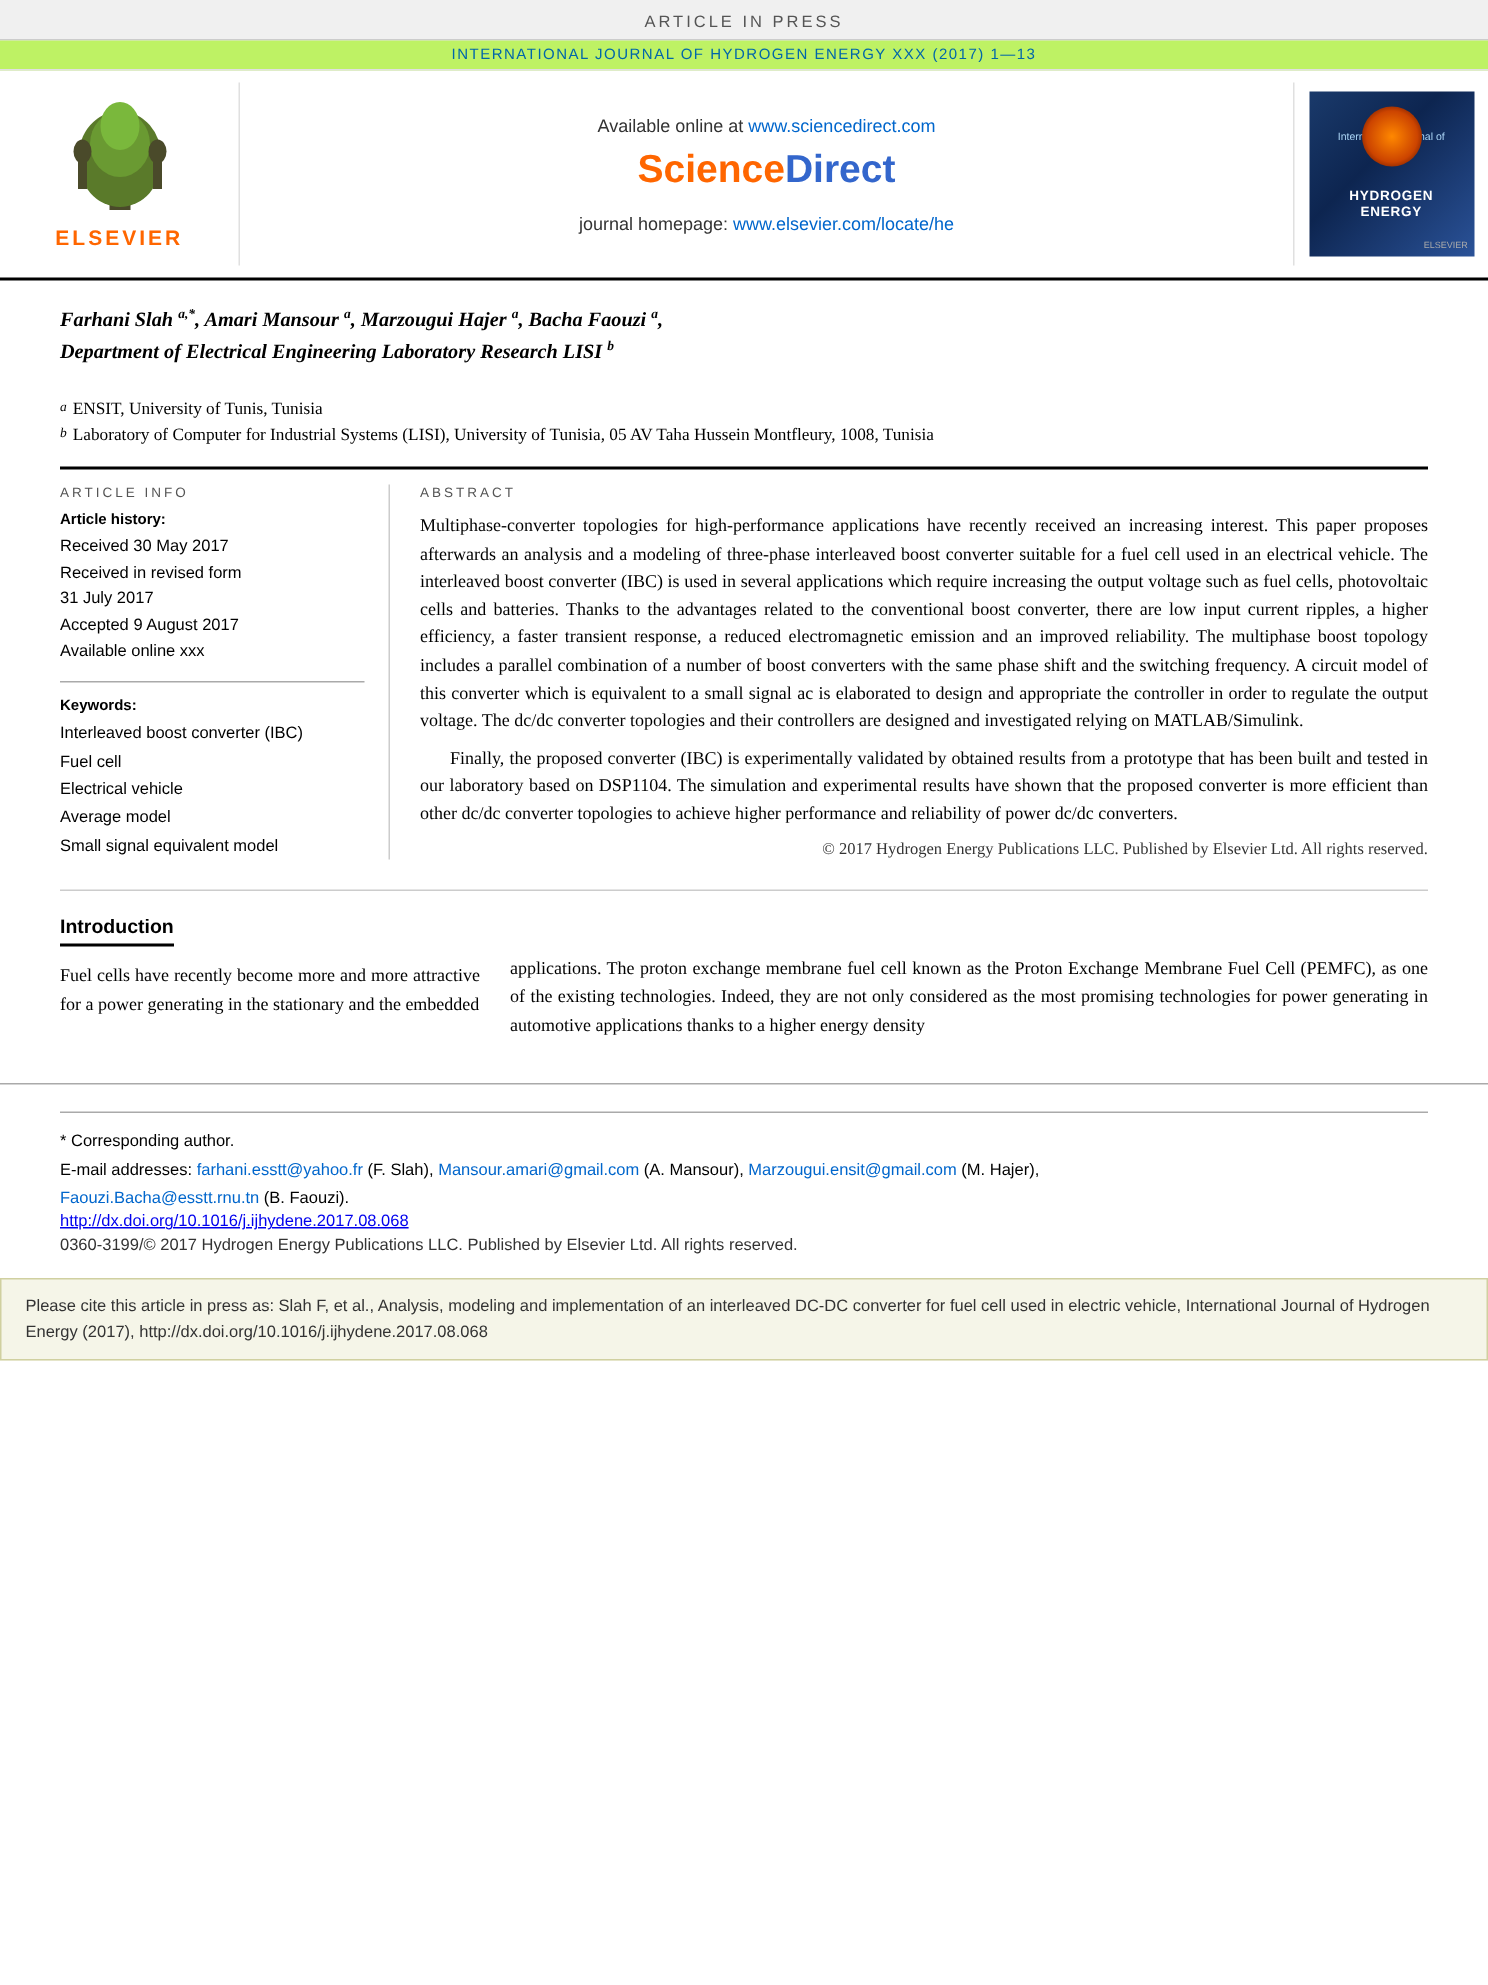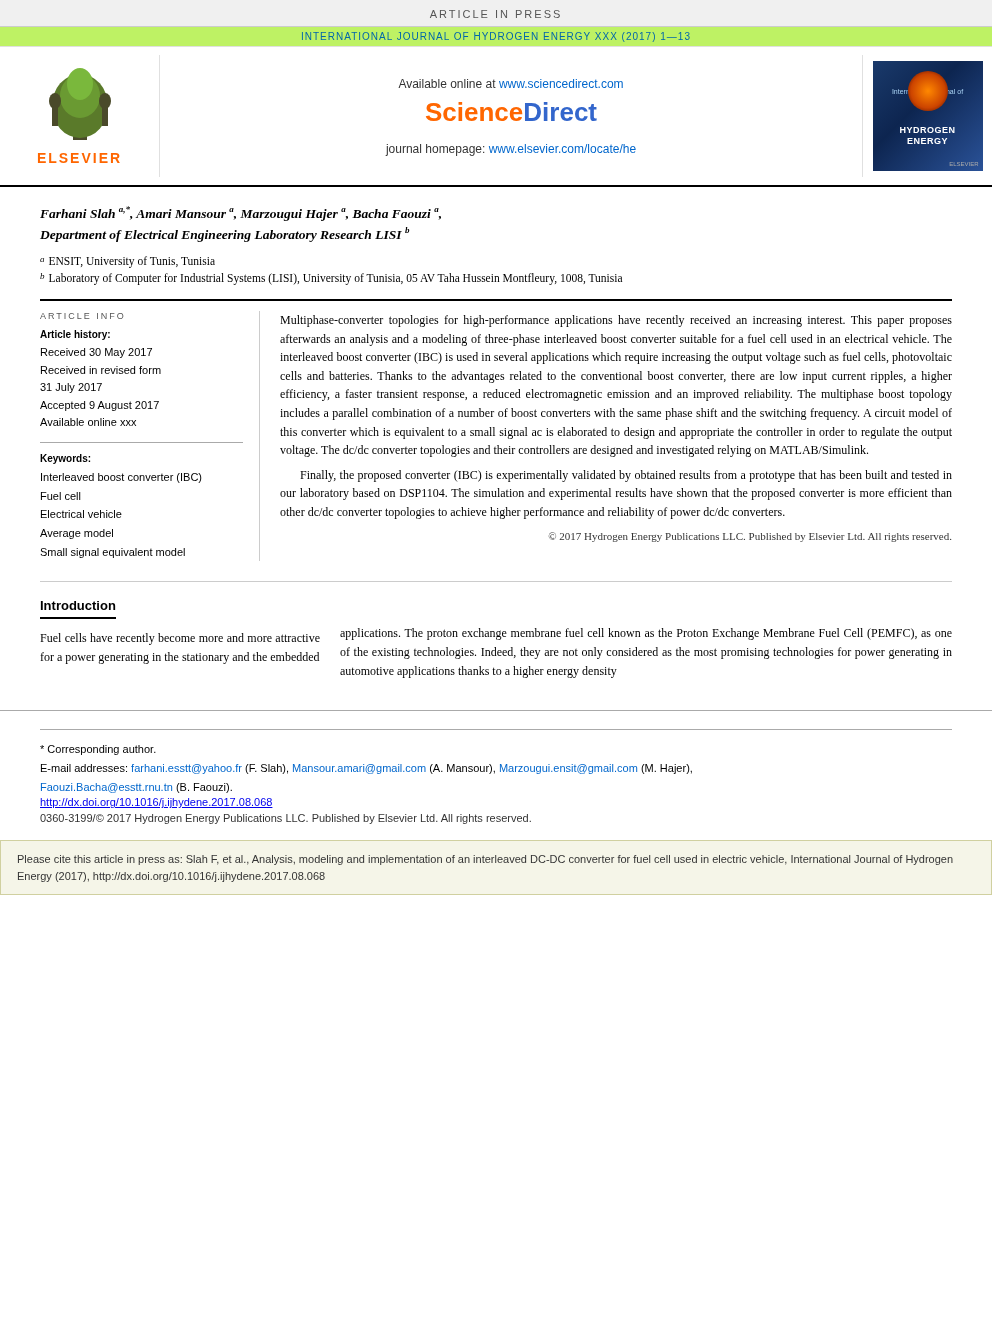--- a/index.html
+++ b/index.html
@@ -172,21 +172,21 @@
       font-size: 22px;
       font-weight: bold;
       line-height: 1.3;
       margin: 16px 0 12px 0;
       font-family: Arial, sans-serif;
     }
 
     
     .authors-line {
       font-size: 13.5px;
-      margin-bottom: 8px;
+      margin-bottom: 20px;
       font-style: italic;
       font-weight: bold;
       line-height: 1.5;
     }
     .author-name { font-style: italic; font-weight: bold; }
     .superscript { font-size: 9px; vertical-align: super; }
 
     
     .affiliations {
       font-size: 11.5px;
@@ -448,20 +448,21 @@
       <div class="keywords-list">
         <div>Interleaved boost converter (IBC)</div>
         <div>Fuel cell</div>
         <div>Electrical vehicle</div>
         <div>Average model</div>
         <div>Small signal equivalent model</div>
       </div>
     </div>
 
     <div class="abstract-col">
+      <div class="section-heading">ABSTRACT</div>
       <div class="abstract-text">
         <p>Multiphase-converter topologies for high-performance applications have recently received an increasing interest. This paper proposes afterwards an analysis and a modeling of three-phase interleaved boost converter suitable for a fuel cell used in an electrical vehicle. The interleaved boost converter (IBC) is used in several applications which require increasing the output voltage such as fuel cells, photovoltaic cells and batteries. Thanks to the advantages related to the conventional boost converter, there are low input current ripples, a higher efficiency, a faster transient response, a reduced electromagnetic emission and an improved reliability. The multiphase boost topology includes a parallel combination of a number of boost converters with the same phase shift and the switching frequency. A circuit model of this converter which is equivalent to a small signal ac is elaborated to design and appropriate the controller in order to regulate the output voltage. The dc/dc converter topologies and their controllers are designed and investigated relying on MATLAB/Simulink.</p>
         <p class="indented">Finally, the proposed converter (IBC) is experimentally validated by obtained results from a prototype that has been built and tested in our laboratory based on DSP1104. The simulation and experimental results have shown that the proposed converter is more efficient than other dc/dc converter topologies to achieve higher performance and reliability of power dc/dc converters.</p>
       </div>
       <div class="copyright-line">© 2017 Hydrogen Energy Publications LLC. Published by Elsevier Ltd. All rights reserved.</div>
     </div>
   </div>
 
   <div class="intro-section">
     <div class="intro-columns">

